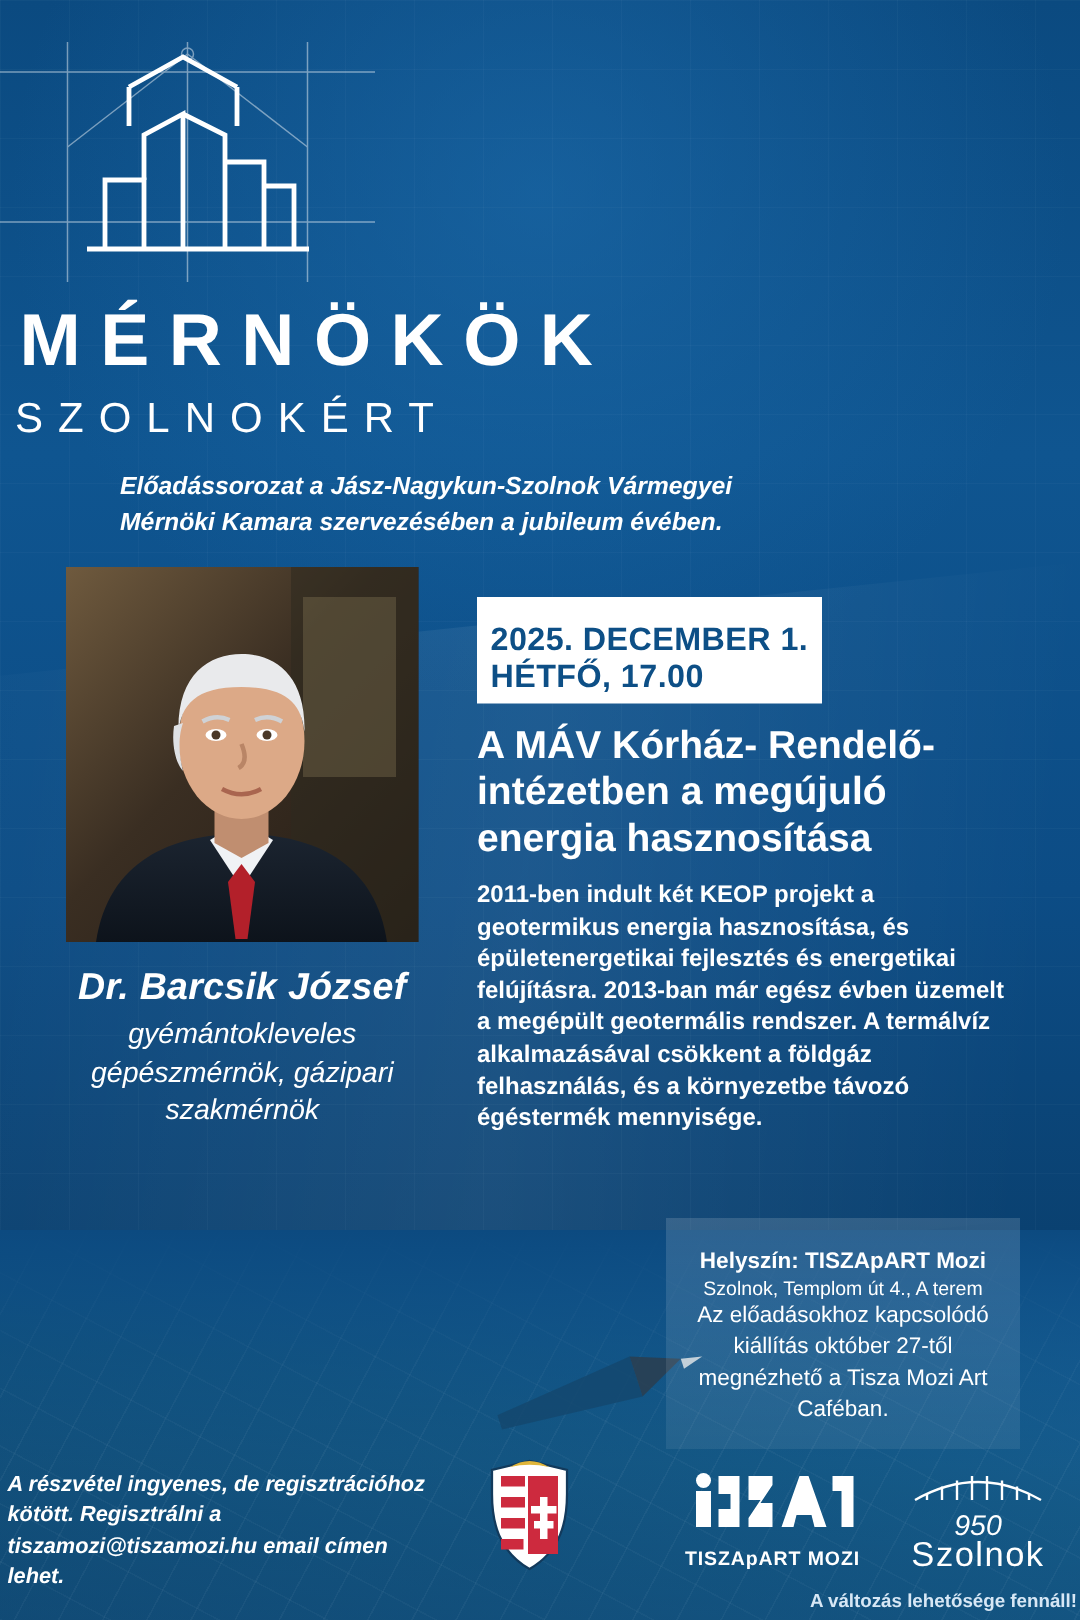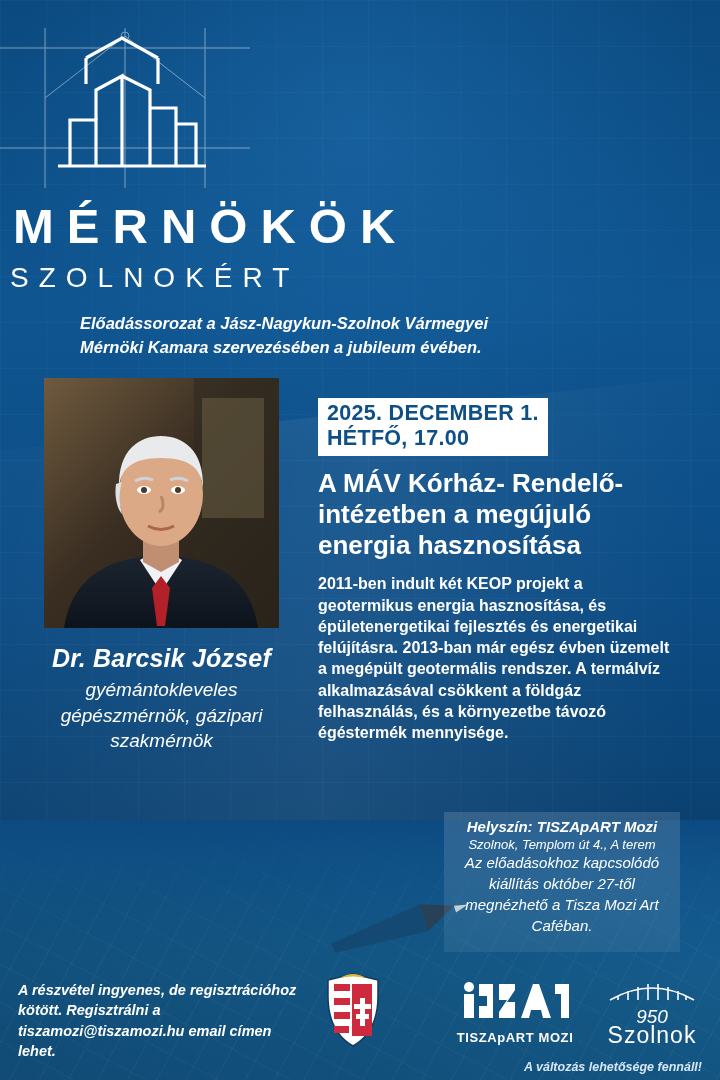--- a/index.html
+++ b/index.html
@@ -76,61 +76,61 @@
   .speaker-role {
     margin-top:4px; text-align:center; color:#ffffff;
     font-size:19px; font-style:italic; line-height:1.35;
   }
 
   
   .program { position:absolute; left:318px; top:398px; width:360px; }
   .date-badge {
     display:inline-block; background:#ffffff; color:#0d4f86;
     font-weight:700; font-size:21.5px; letter-spacing:0.3px;
-    padding:3px 9px 4px; line-height:1.18;
+    padding:16px 9px 4px; line-height:1.18;
   }
   .date-badge .l2 { display:block; }
   .lecture-title {
     margin-top:12px; color:#ffffff; font-weight:700;
     font-size:26px; line-height:1.2;
   }
   .lecture-body {
     margin-top:12px; color:#ffffff; font-weight:700;
     font-size:16px; line-height:1.33;
   }
 
   
   .venue {
     position:absolute; left:444px; top:812px; width:236px;
-    padding:6px 10px 16px;
+    padding:20px 10px 16px;
     background:linear-gradient(180deg, rgba(255,255,255,0.14) 0%, rgba(255,255,255,0.07) 100%);
-    text-align:center; color:#ffffff; font-style:italic;
+    text-align:center; color:#ffffff; 
   }
   .venue .v1 { font-size:15px; font-weight:700; }
   .venue .v2 { font-size:13px; margin-top:2px; }
   .venue .v3 { font-size:15px; line-height:1.4; }
 
   
   .footer { position:absolute; left:0; right:0; bottom:0; height:118px; }
   .footer-note {
-    position:absolute; left:18px; top:18px; width:290px;
+    position:absolute; left:5px; top:18px; width:290px;
     color:#ffffff; font-style:italic; font-weight:700;
     font-size:14.5px; line-height:1.4;
   }
   .coat { position:absolute; left:322px; top:8px; width:62px; height:78px; }
   .tiszapart { position:absolute; left:452px; top:18px; width:126px; text-align:center; }
   .tiszapart .label {
     margin-top:6px; color:#ffffff; font-weight:700; font-size:13px; letter-spacing:0.6px;
   }
   .szolnok { position:absolute; left:600px; top:14px; width:104px; text-align:center; color:#fff; }
   .szolnok .num { font-size:19px; font-style:italic; margin-bottom:-6px; }
   .szolnok .name { font-size:23px; letter-spacing:1px; }
   .slogan {
-    position:absolute; right:18px; bottom:6px;
-    color:#d7e7f5; font-style:italic; font-weight:700; font-size:12.5px;
+    position:absolute; right:2px; bottom:6px;
+    color:#d7e7f5; font-weight:700; font-size:12.5px;
   }
 </style>
 </head>
 <body>
 
 <div class="poster">
   <div class="blueprint-lines"></div>
   <div class="diag-glow"></div>
   <div class="bottom-photo"></div>
 

